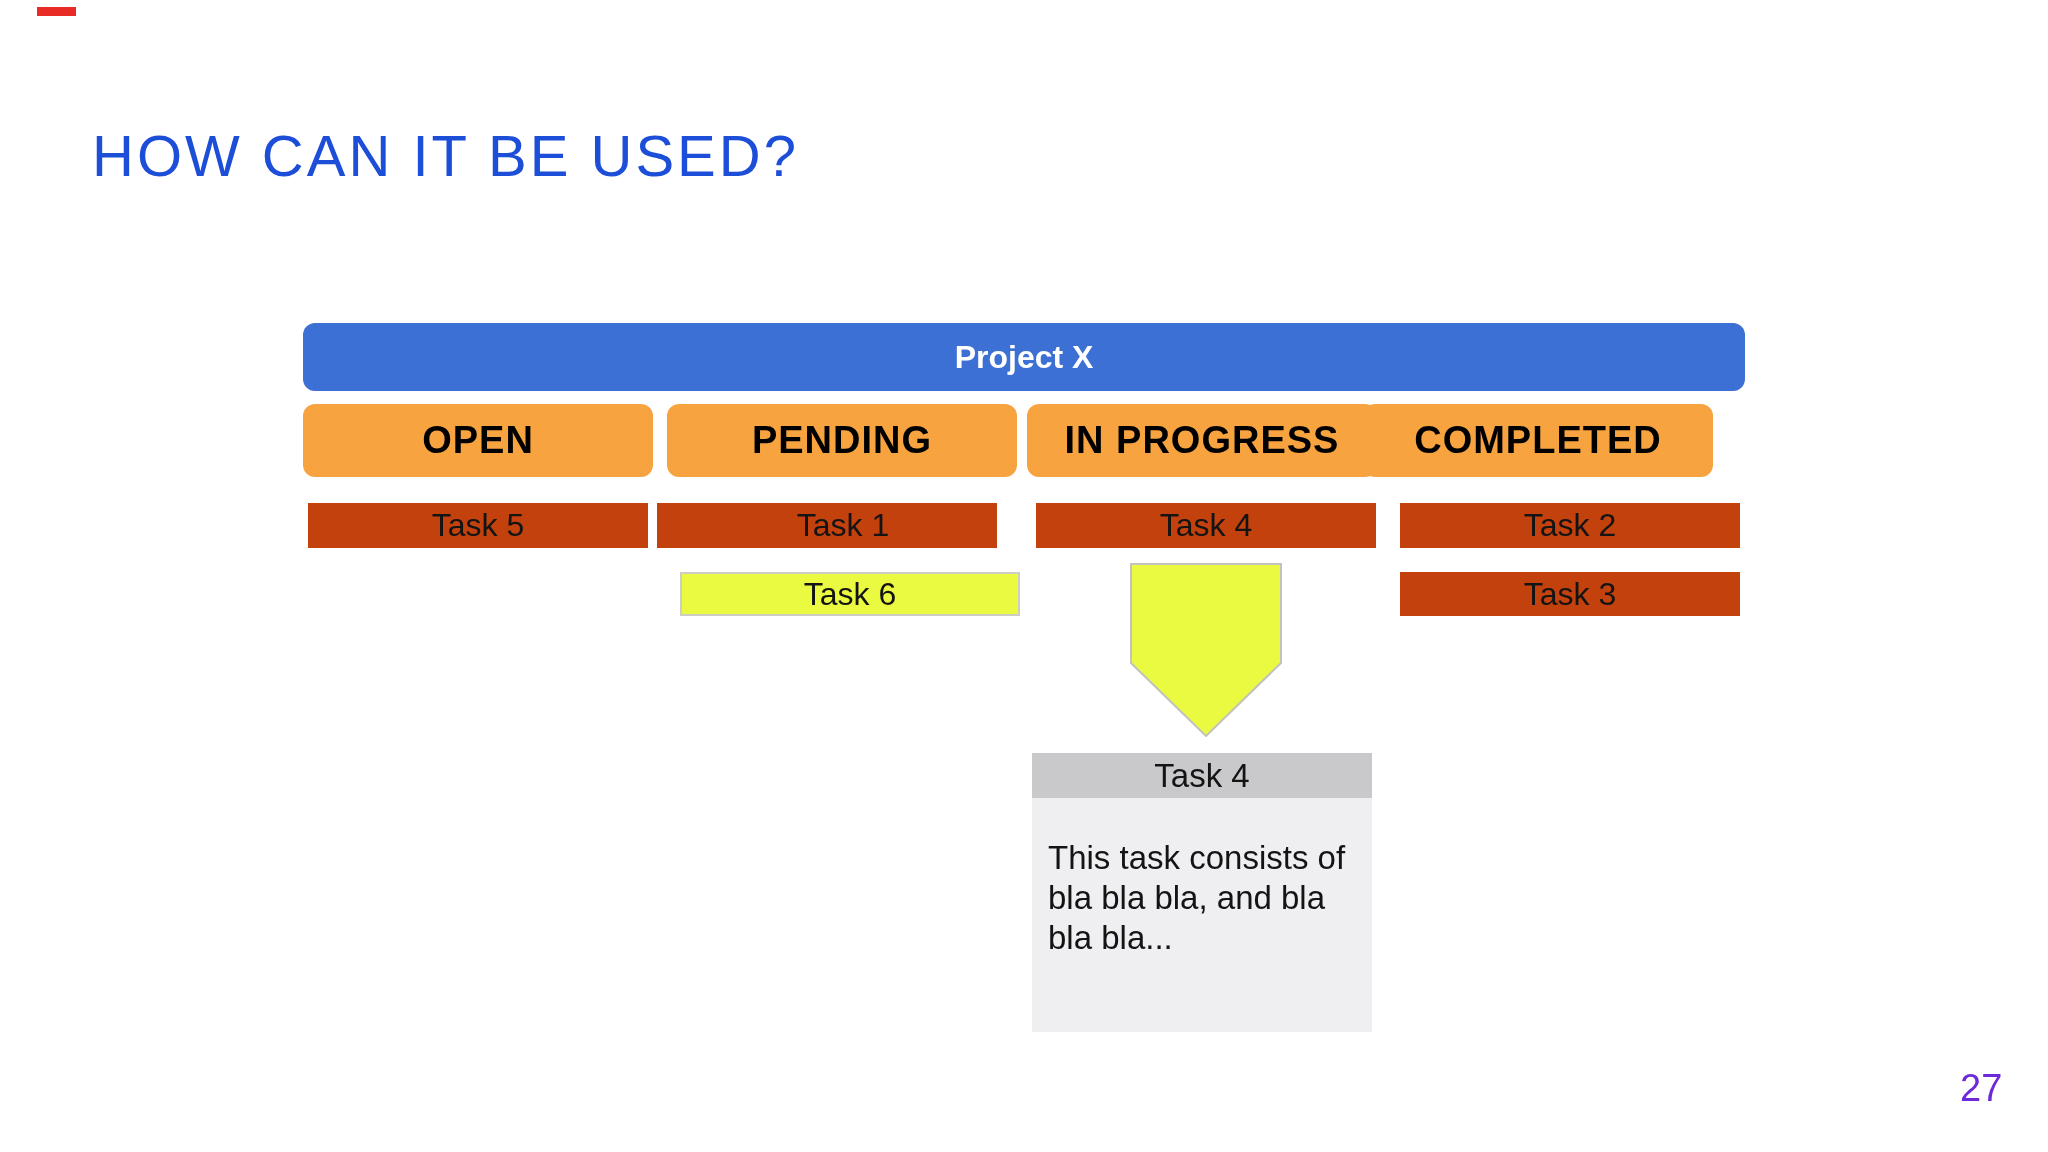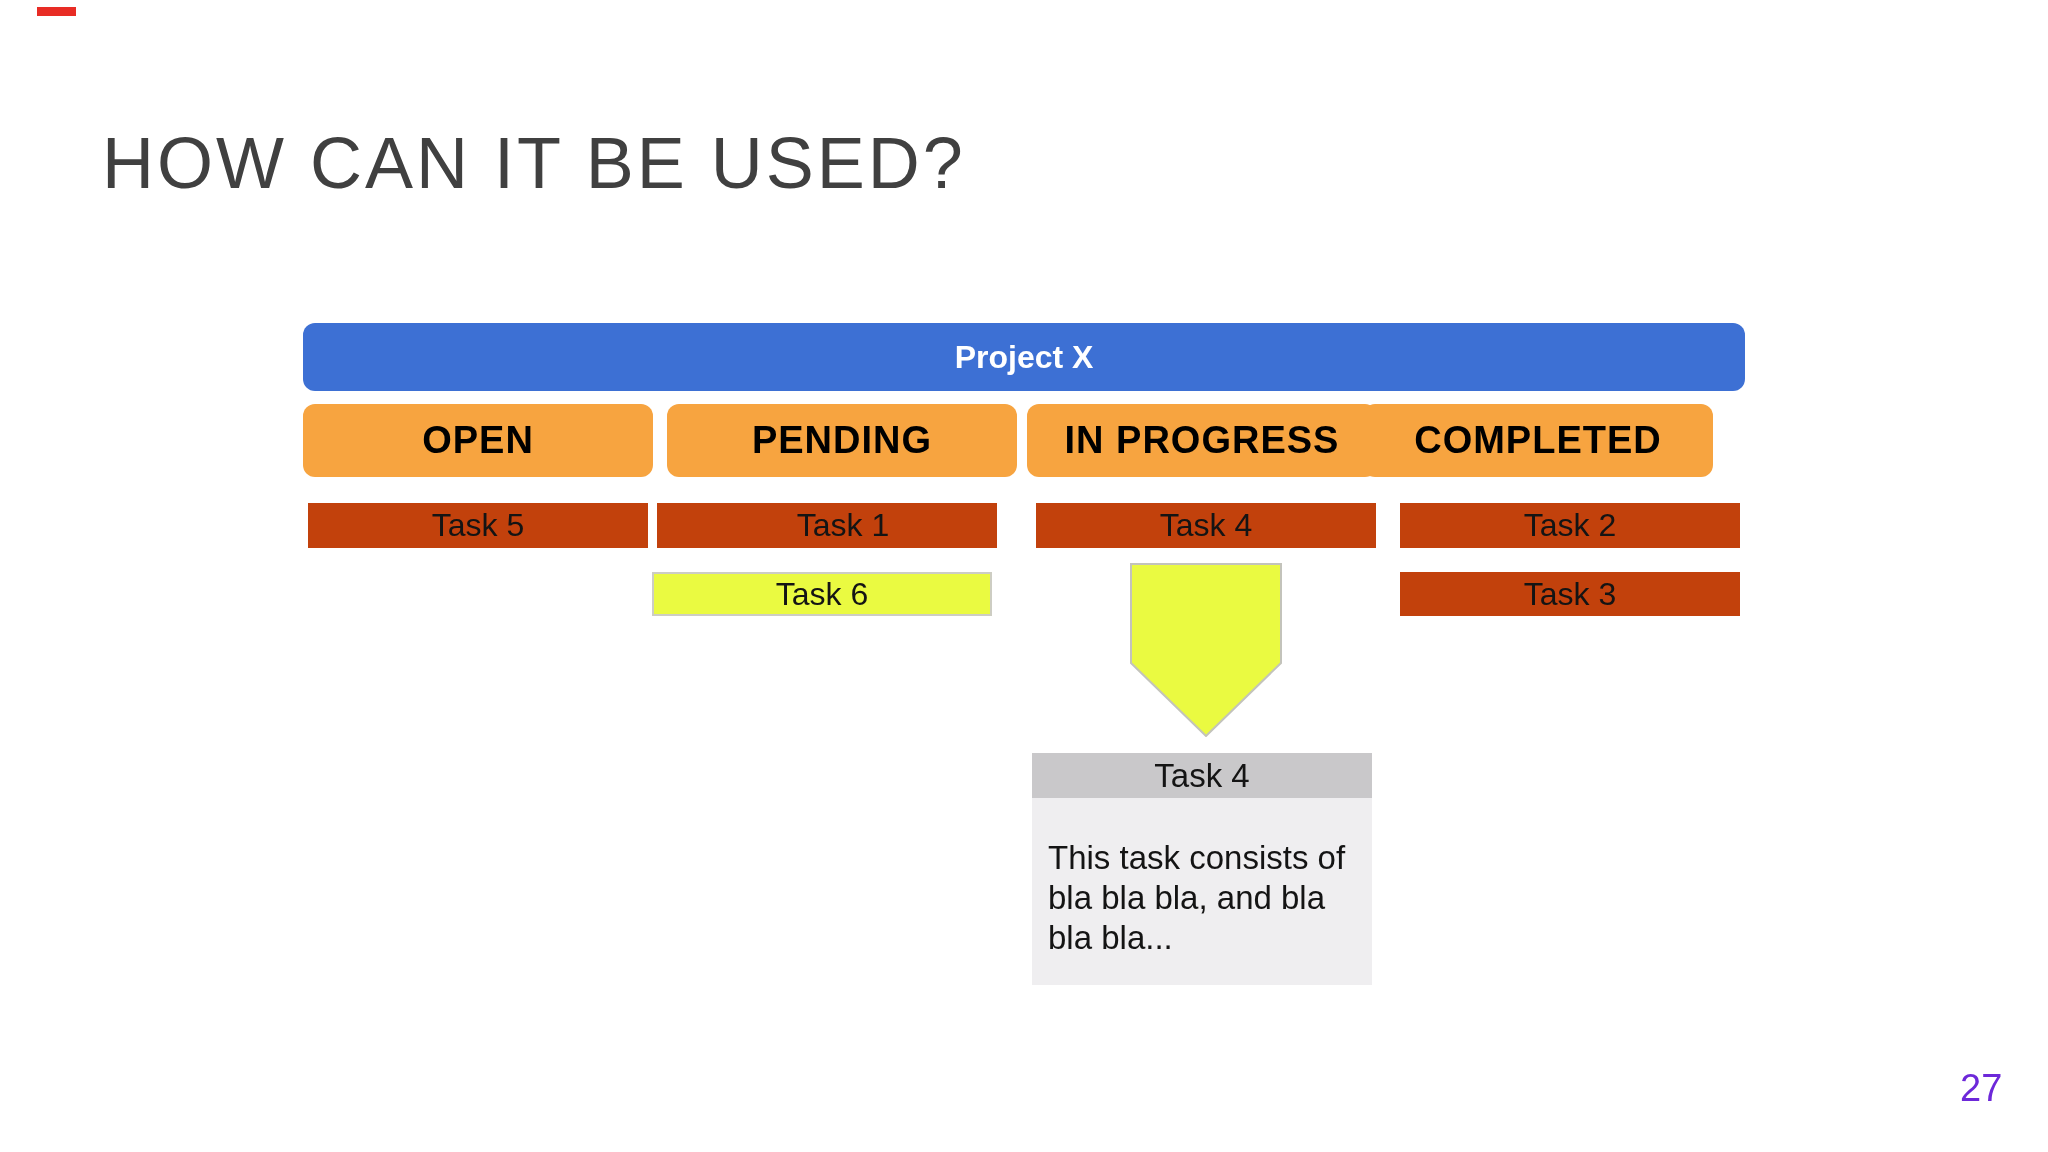--- a/index.html
+++ b/index.html
@@ -9,24 +9,24 @@
     background: #ffffff;
     font-family: "Liberation Sans", sans-serif;
     overflow: hidden;
   }
   .red-mark {
     position: absolute; left: 37px; top: 7px;
     width: 39px; height: 9px;
     background: #e82c25;
   }
   .slide-title {
-    position: absolute; left: 102px; top: 122px;
-    font-size: 72px; font-weight: 400;
+    position: absolute; left: 92px; top: 122px;
+    font-size: 58px; font-weight: 400;
     letter-spacing: 3px;
-    color: #404040;
+    color: #1d4ed8;
     white-space: nowrap;
   }
   .banner {
     position: absolute; left: 303px; top: 323px;
     width: 1442px; height: 68px;
     background: #3d70d4;
     border-radius: 12px;
     display: flex; align-items: center; justify-content: center;
     color: #ffffff; font-size: 32px; font-weight: 700;
   }
@@ -53,42 +53,42 @@
     color: #141414; font-size: 32px;
     white-space: nowrap;
   }
   .row1 { top: 503px; }
   .row2 { top: 572px; height: 44px; }
   .t5 { left: 308px; }
   .t1 { left: 657px; padding-left: 32px; }
   .t4 { left: 1036px; }
   .t2 { left: 1400px; }
   .t6 {
-    left: 652px;
+    left: 680px;
     background: #eafa41;
     border: 2px solid #cdcdc3;
   }
   .t3 { left: 1400px; }
 
   .arrow-wrap {
     position: absolute; left: 1130px; top: 563px;
     width: 152px; height: 174px;
   }
   .detail-card {
     position: absolute; left: 1032px; top: 753px;
     width: 340px;
   }
   .detail-card .card-header {
     height: 45px;
     background: #c9c8ca;
     display: flex; align-items: center; justify-content: center;
     color: #141414; font-size: 33px;
   }
   .detail-card .card-body {
-    height: 187px;
+    height: 234px;
     background: #efeef0;
     padding: 40px 24px 0 16px;
     color: #141414; font-size: 33px; line-height: 40px;
   }
   .page-number {
     position: absolute; left: 1960px; top: 1067px;
     font-size: 38px; color: #6d28d9;
   }
 </style>
 </head>

